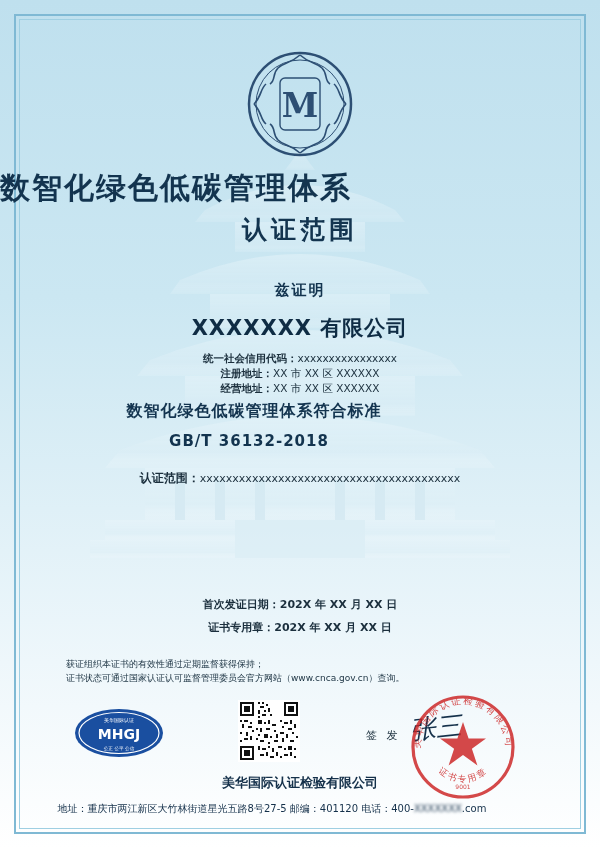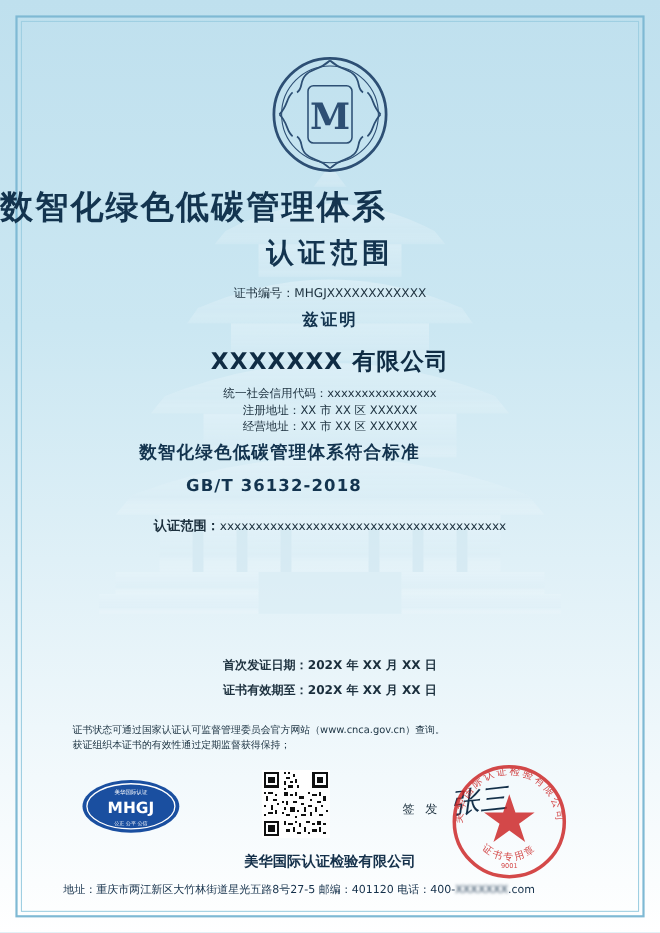--- a/index.html
+++ b/index.html
@@ -62,21 +62,21 @@
   .company{
     position:absolute;top:314px;left:0;width:600px;text-align:center;
     font-size:21px;font-weight:bold;color:#0f2c44;letter-spacing:1px;
     font-family:"DejaVu Sans","Liberation Sans",sans-serif;
   }
   .info{
     position:absolute;left:0;width:600px;text-align:center;
     font-size:10.5px;color:#1b2f3d;line-height:15px;
     font-family:"DejaVu Sans","Liberation Sans",sans-serif;
   }
-  .info .lbl{font-weight:normal;}
+  .info .lbl{font-weight:bold;}
   .i1{top:351px;}
   .i2{top:366px;}
   .i3{top:381px;}
   .standard-line{
     position:absolute;top:401px;left:0;width:508px;text-align:center;
     font-size:16px;font-weight:bold;color:#13344f;letter-spacing:1px;
     font-family:"DejaVu Sans","Liberation Sans",sans-serif;
   }
   .standard-code{
     position:absolute;top:432px;left:0;width:498px;text-align:center;
@@ -208,23 +208,20 @@
         <rect x="36" y="30" width="40" height="52" rx="5"></rect>
       </g>
       <text x="56" y="69" text-anchor="middle" font-family="DejaVu Serif, serif" font-size="33" font-weight="bold" fill="#2d4f74">M</text>
     </svg>
   </div>
 
   <div class="content">
     <div class="title1">数智化绿色低碳管理体系</div>
     <div class="title2">认证范围</div>
 
-    <div class="certno">
-      <span>证书编号：</span><span>MHGJXXXXXXXXXXXX</span>
-    </div>
 
     <div class="hereby">兹证明</div>
     <div class="company">XXXXXXX 有限公司</div>
 
     <div class="info i1">
       <span class="lbl">统一社会信用代码：</span><span>xxxxxxxxxxxxxxxx</span>
     </div>
     <div class="info i2">
       <span class="lbl">注册地址：</span><span>XX 市 XX 区 XXXXXX</span>
     </div>
@@ -236,26 +233,26 @@
     <div class="standard-code">GB/T 36132-2018</div>
 
     <div class="scope">
       <span class="lbl">认证范围：</span><span>xxxxxxxxxxxxxxxxxxxxxxxxxxxxxxxxxxxxxxxx</span>
     </div>
 
     <div class="dates d1">
       <span>首次发证日期：</span><span>202X 年 XX 月 XX 日</span>
     </div>
     <div class="dates d2">
-      <span>证书有效期至：</span><span>202X 年 XX 月 XX 日</span>
+      <span>证书专用章：</span><span>202X 年 XX 月 XX 日</span>
     </div>
 
     <div class="notes">
+      <div>获证组织本证书的有效性通过定期监督获得保持；</div>
       <div>证书状态可通过国家认证认可监督管理委员会官方网站（www.cnca.gov.cn）查询。</div>
-      <div>获证组织本证书的有效性通过定期监督获得保持；</div>
     </div>
 
     <div class="logo">
       <svg viewBox="0 0 92 52" xmlns="http://www.w3.org/2000/svg">
         <ellipse cx="46" cy="26" rx="44" ry="24" fill="#1a4fa0"></ellipse>
         <ellipse cx="46" cy="26" rx="40" ry="20.5" fill="none" stroke="#ffffff" stroke-width="1.2"></ellipse>
         <text x="46" y="15" text-anchor="middle" font-family="DejaVu Sans, sans-serif" font-size="5" fill="#ffffff">美华国际认证</text>
         <text x="46" y="32" text-anchor="middle" font-family="DejaVu Sans, sans-serif" font-size="14" font-weight="bold" fill="#ffffff">MHGJ</text>
         <text x="46" y="43" text-anchor="middle" font-family="DejaVu Sans, sans-serif" font-size="4.6" fill="#ffffff">公正  公平  公信</text>
       </svg>

